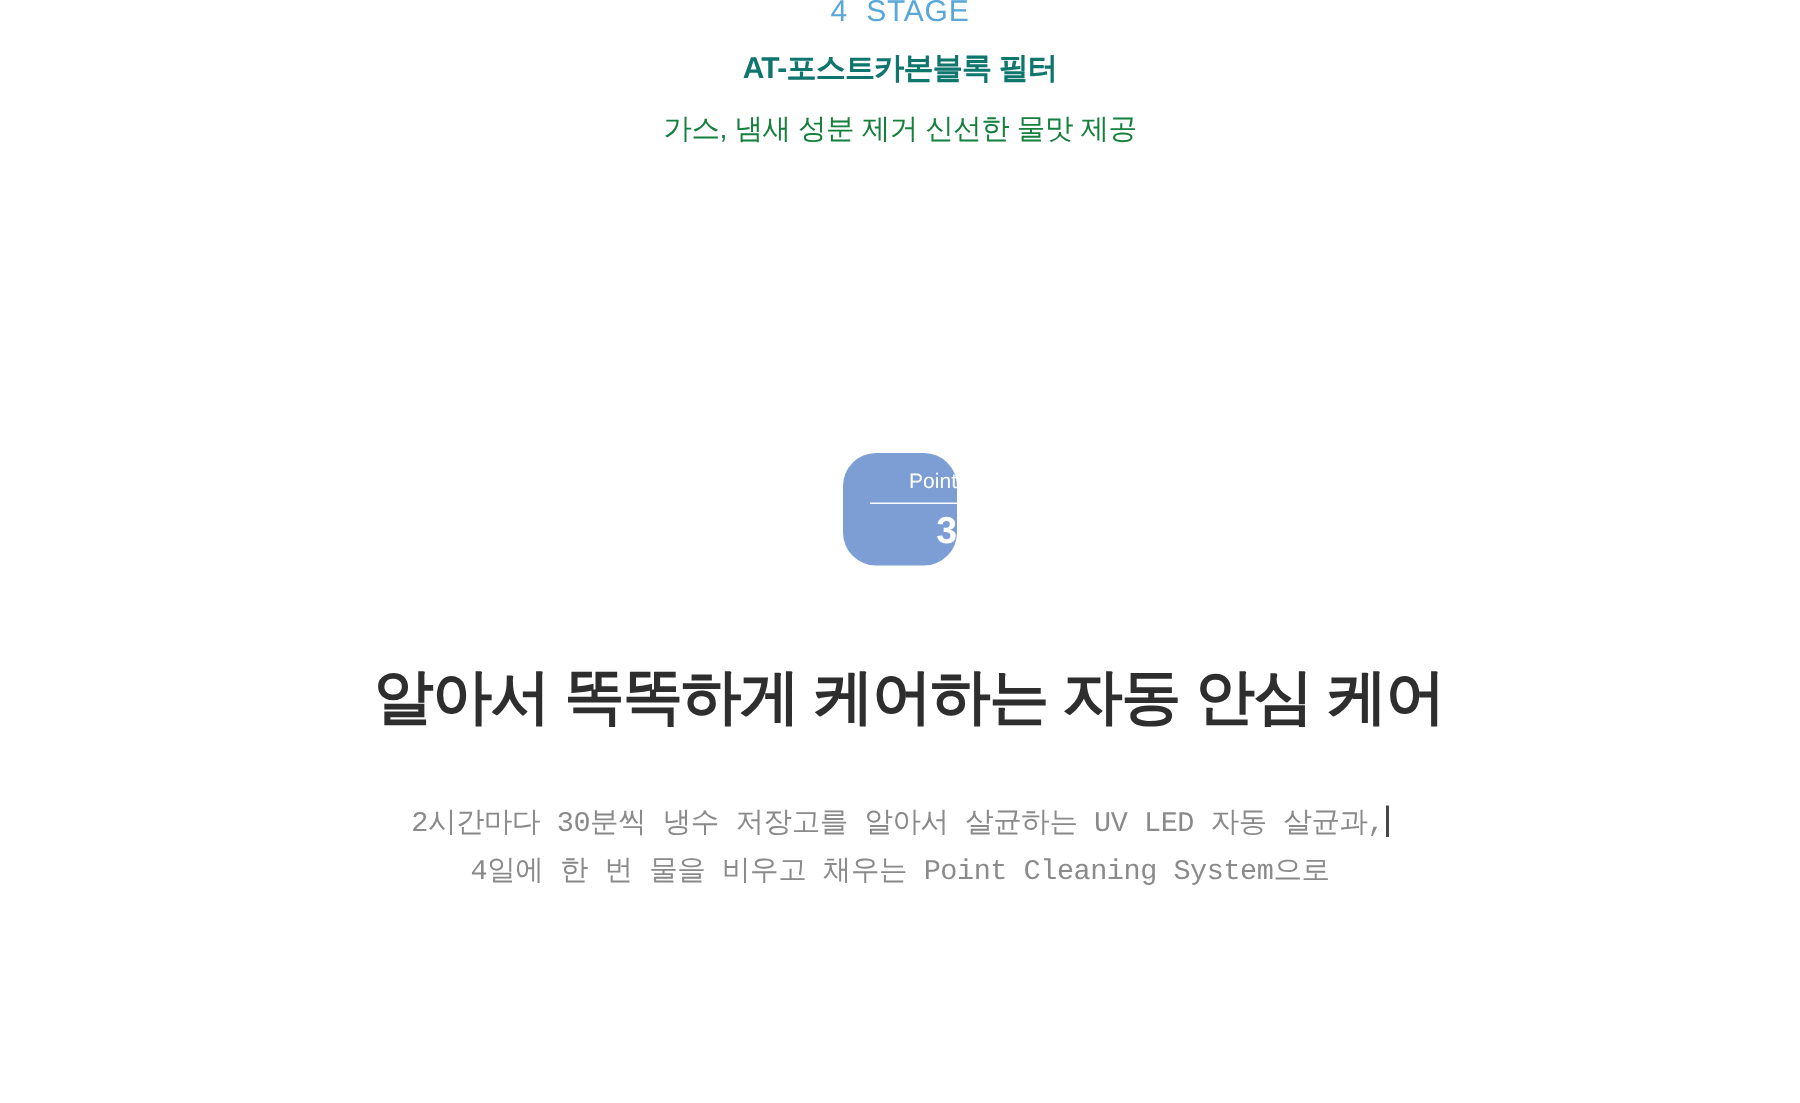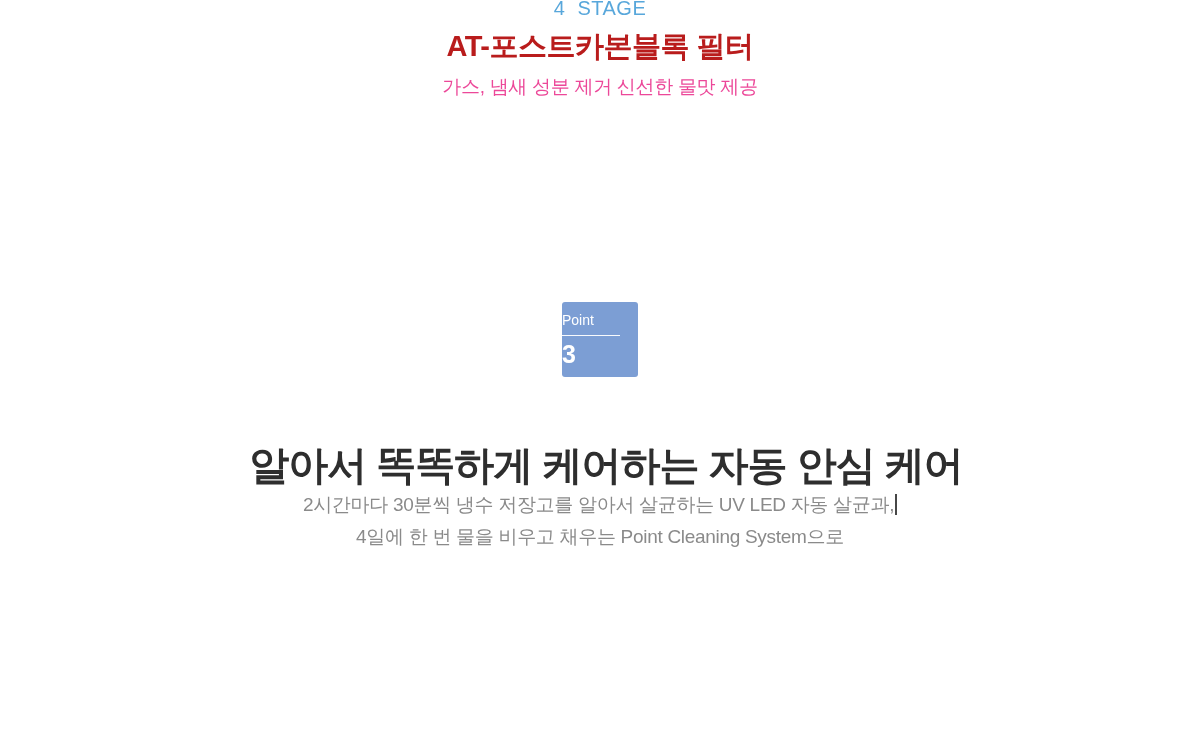--- a/index.html
+++ b/index.html
@@ -23,45 +23,45 @@
     margin-top: -3px;
     font-size: 20px;
     line-height: 23px;
     font-weight: 400;
     color: #58a7db;
     white-space: pre;
     letter-spacing: 0.5px;
   }
   .filter-title {
     margin: 9px 0 0 0;
-    font-size: 29px;
+    font-size: 20px;
     line-height: 34px;
     font-weight: 700;
-    color: #b91c1c;
+    color: #0f766e;
     letter-spacing: -0.5px;
   }
   .filter-desc {
     margin: 12px 0 0 0;
     font-size: 19px;
     line-height: 24px;
     font-weight: 400;
-    color: #ec4899;
+    color: #15803d;
     letter-spacing: -0.3px;
   }
 
   
   .point-badge {
     width: 76px;
     height: 75px;
     margin: 203px auto 0 auto;
     background: #7c9ed4;
-    border-radius: 3px;
+    border-radius: 22px;
     display: flex;
     flex-direction: column;
-    align-items: flex-start;
+    align-items: flex-end;
     justify-content: center;
   }
   .point-label {
     font-size: 14px;
     line-height: 16px;
     color: #ffffff;
     font-weight: 400;
   }
   .point-divider {
     width: 58px;
@@ -79,25 +79,27 @@
   
   .care-heading {
     margin: 64px 0 0 12px;
     font-size: 40px;
     line-height: 48px;
     font-weight: 600;
     color: #2e2e2e;
     letter-spacing: -1px;
   }
   .care-body {
+    margin-top: 44px;
     font-size: 19px;
     line-height: 32px;
     font-weight: 400;
     color: #8a8a8a;
     letter-spacing: -0.3px;
+    font-family: Liberation Mono, monospace;
   }
   .body-line { white-space: nowrap; }
   .text-caret {
     display: inline-block;
     width: 2px;
     height: 21px;
     background: #474747;
     vertical-align: -4px;
     margin-left: 1px;
   }

